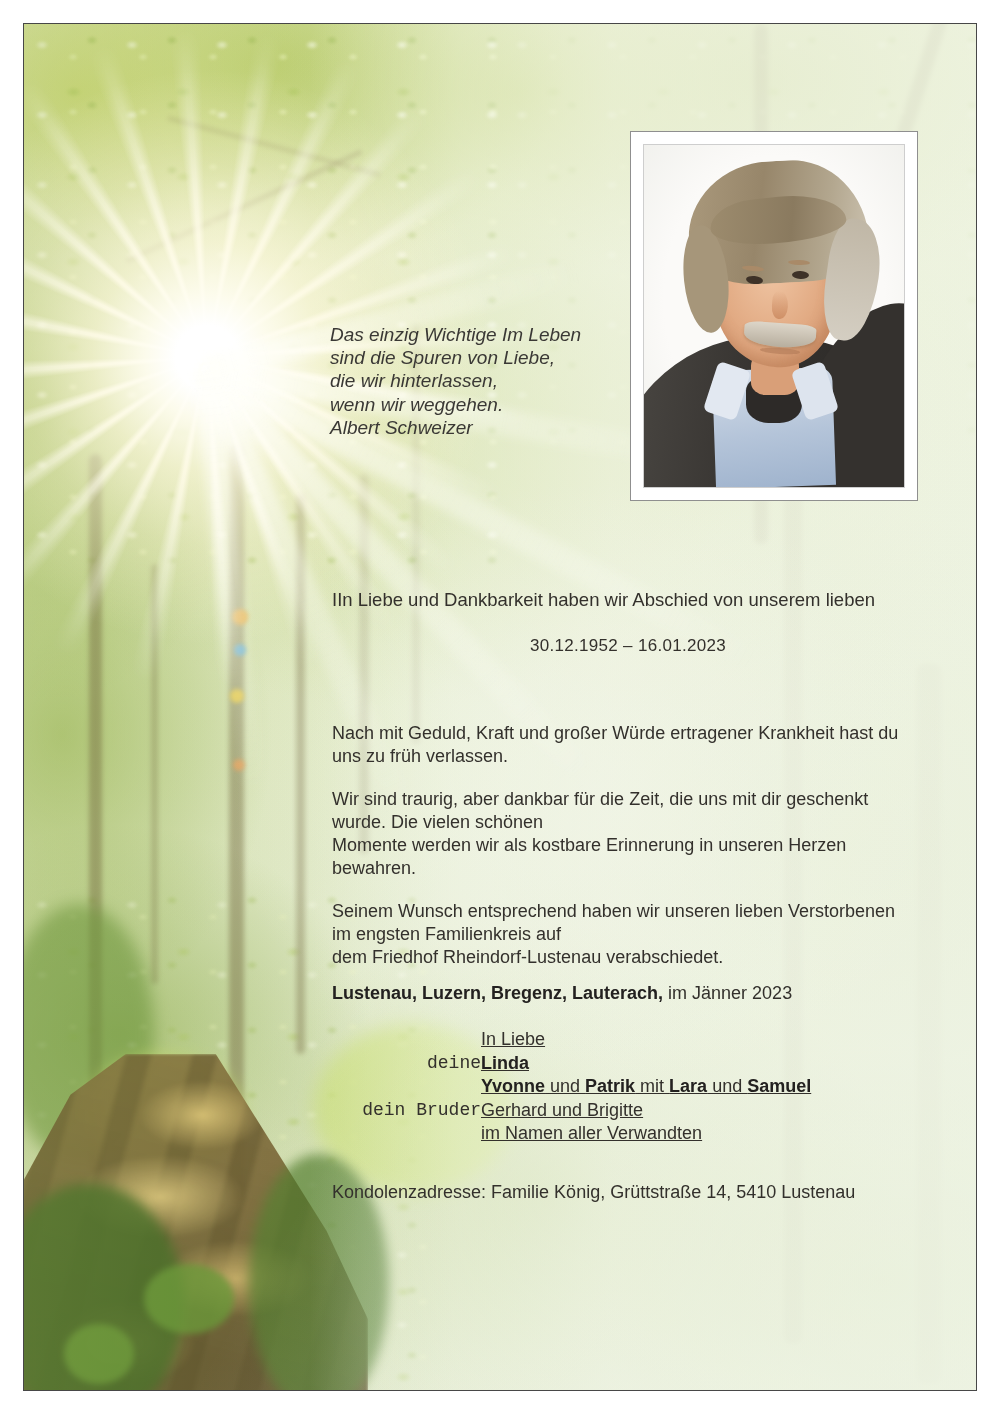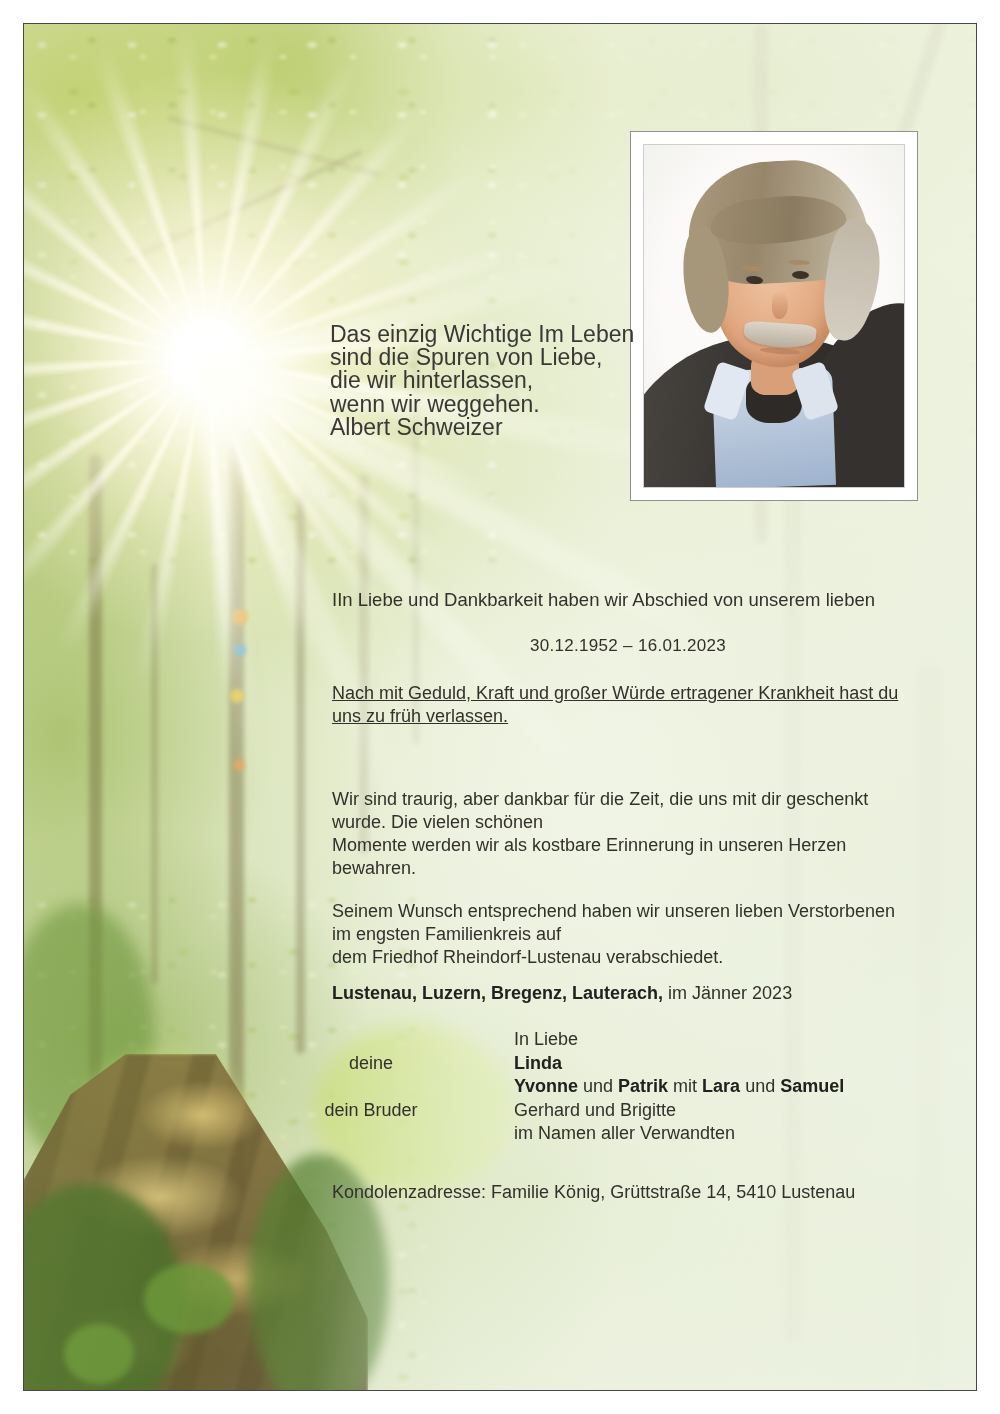--- a/index.html
+++ b/index.html
@@ -95,32 +95,32 @@
   .ph-eye{width:17px;height:8px;background:#3e3228;border-radius:50%;}
   .ph-nose{left:128px;top:146px;width:16px;height:28px;transform:rotate(4deg);
     background:linear-gradient(180deg, rgba(207,144,103,0), #cf9067);border-radius:40% 60% 50% 50%;}
   .ph-mustache{left:100px;top:178px;width:72px;height:24px;transform:rotate(4deg);
     background:linear-gradient(180deg,#ddd6c9,#b7ae9e);border-radius:30% 30% 70% 70%;
     box-shadow:0 2px 3px rgba(120,90,60,.3);}
   .ph-mouth{left:116px;top:203px;width:40px;height:6px;background:#b07a57;border-radius:50%;opacity:.6;transform:rotate(4deg);}
 
   
   .txt{position:absolute;color:#33302c;}
-  .quote{left:306px;top:299px;font-size:23px;line-height:23.2px;color:#3a3835;}
+  .quote{left:306px;top:299px;font-size:19px;line-height:23.2px;font-style:italic;color:#3a3835;}
   .intro{left:308px;top:565px;font-size:18.5px;}
   .name-block{left:254px;top:607px;width:700px;text-align:center;}
   .name{font-size:35px;line-height:40px;letter-spacing:.5px;}
   .dates{font-size:17px;line-height:22px;margin-top:4px;letter-spacing:.3px;}
   .para{left:308px;width:640px;font-size:18px;line-height:23px;white-space:pre-line;}
-  .p1{top:658px;text-decoration:underline;} .p2{top:764px;} .p3{top:876px;}
+  .p1{top:698px;} .p2{top:764px;} .p3{top:876px;}
   .cities{left:308px;top:959px;font-size:18px;}
   .family{left:237px;top:1004px;font-size:18px;line-height:23.5px;}
   .family .frow{display:flex;}
-  .family .flabel{width:220px;text-align:center;}
-  .family .fval{margin-left:33px;white-space:nowrap;}
+  .family .flabel{width:220px;text-align:right;font-family:Liberation Mono, monospace;}
+  .family .fval{white-space:nowrap;text-decoration:underline;}
   .condolence{left:308px;top:1158px;font-size:18px;}
   .b{font-weight:700;color:#232120;}
 </style>
 </head>
 <body>
 
 <div class="page">
   <div class="artwork">
 
     <div class="layer bg-base"></div>

